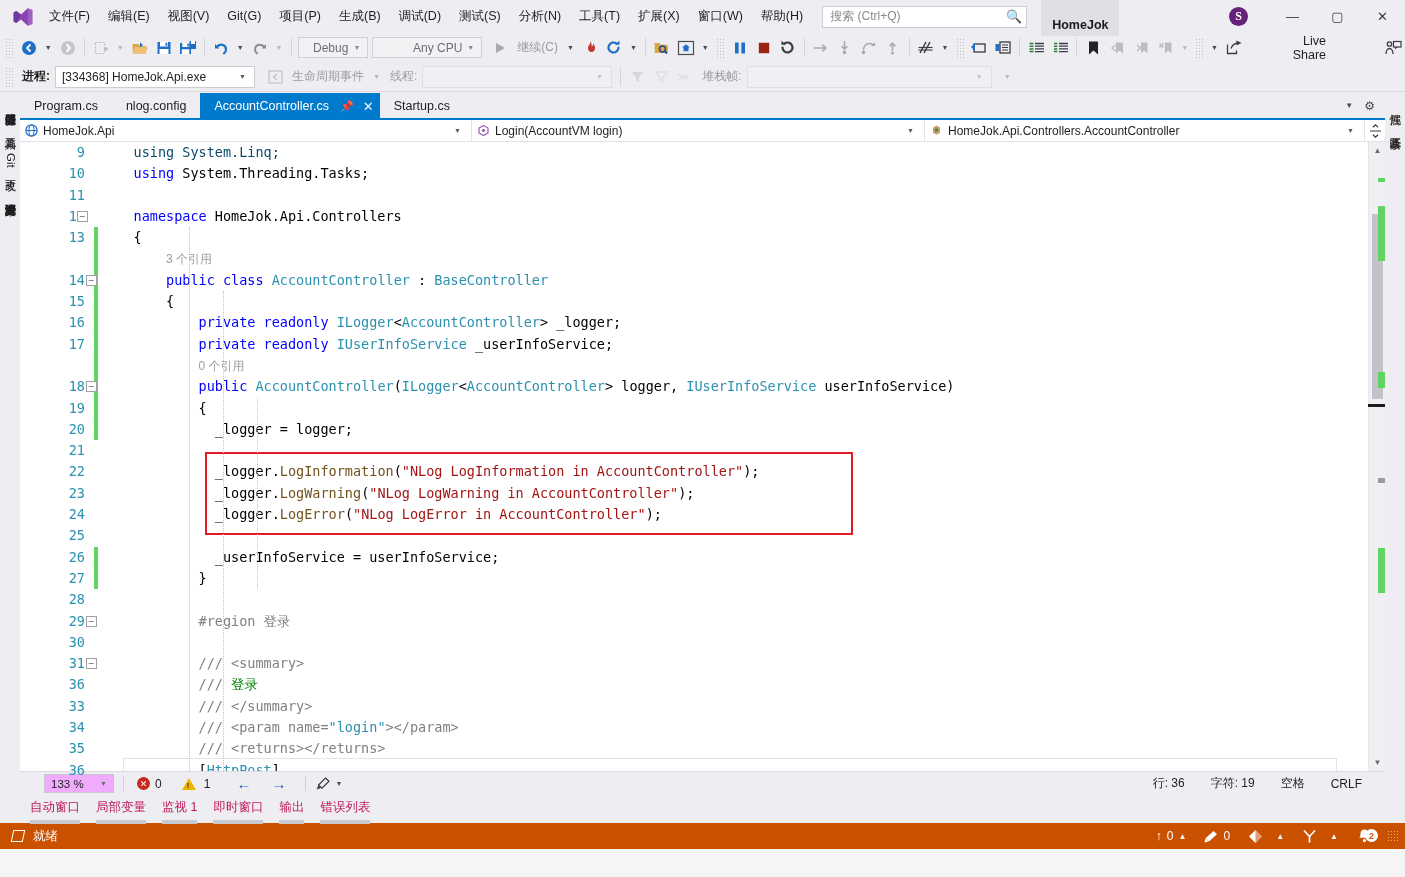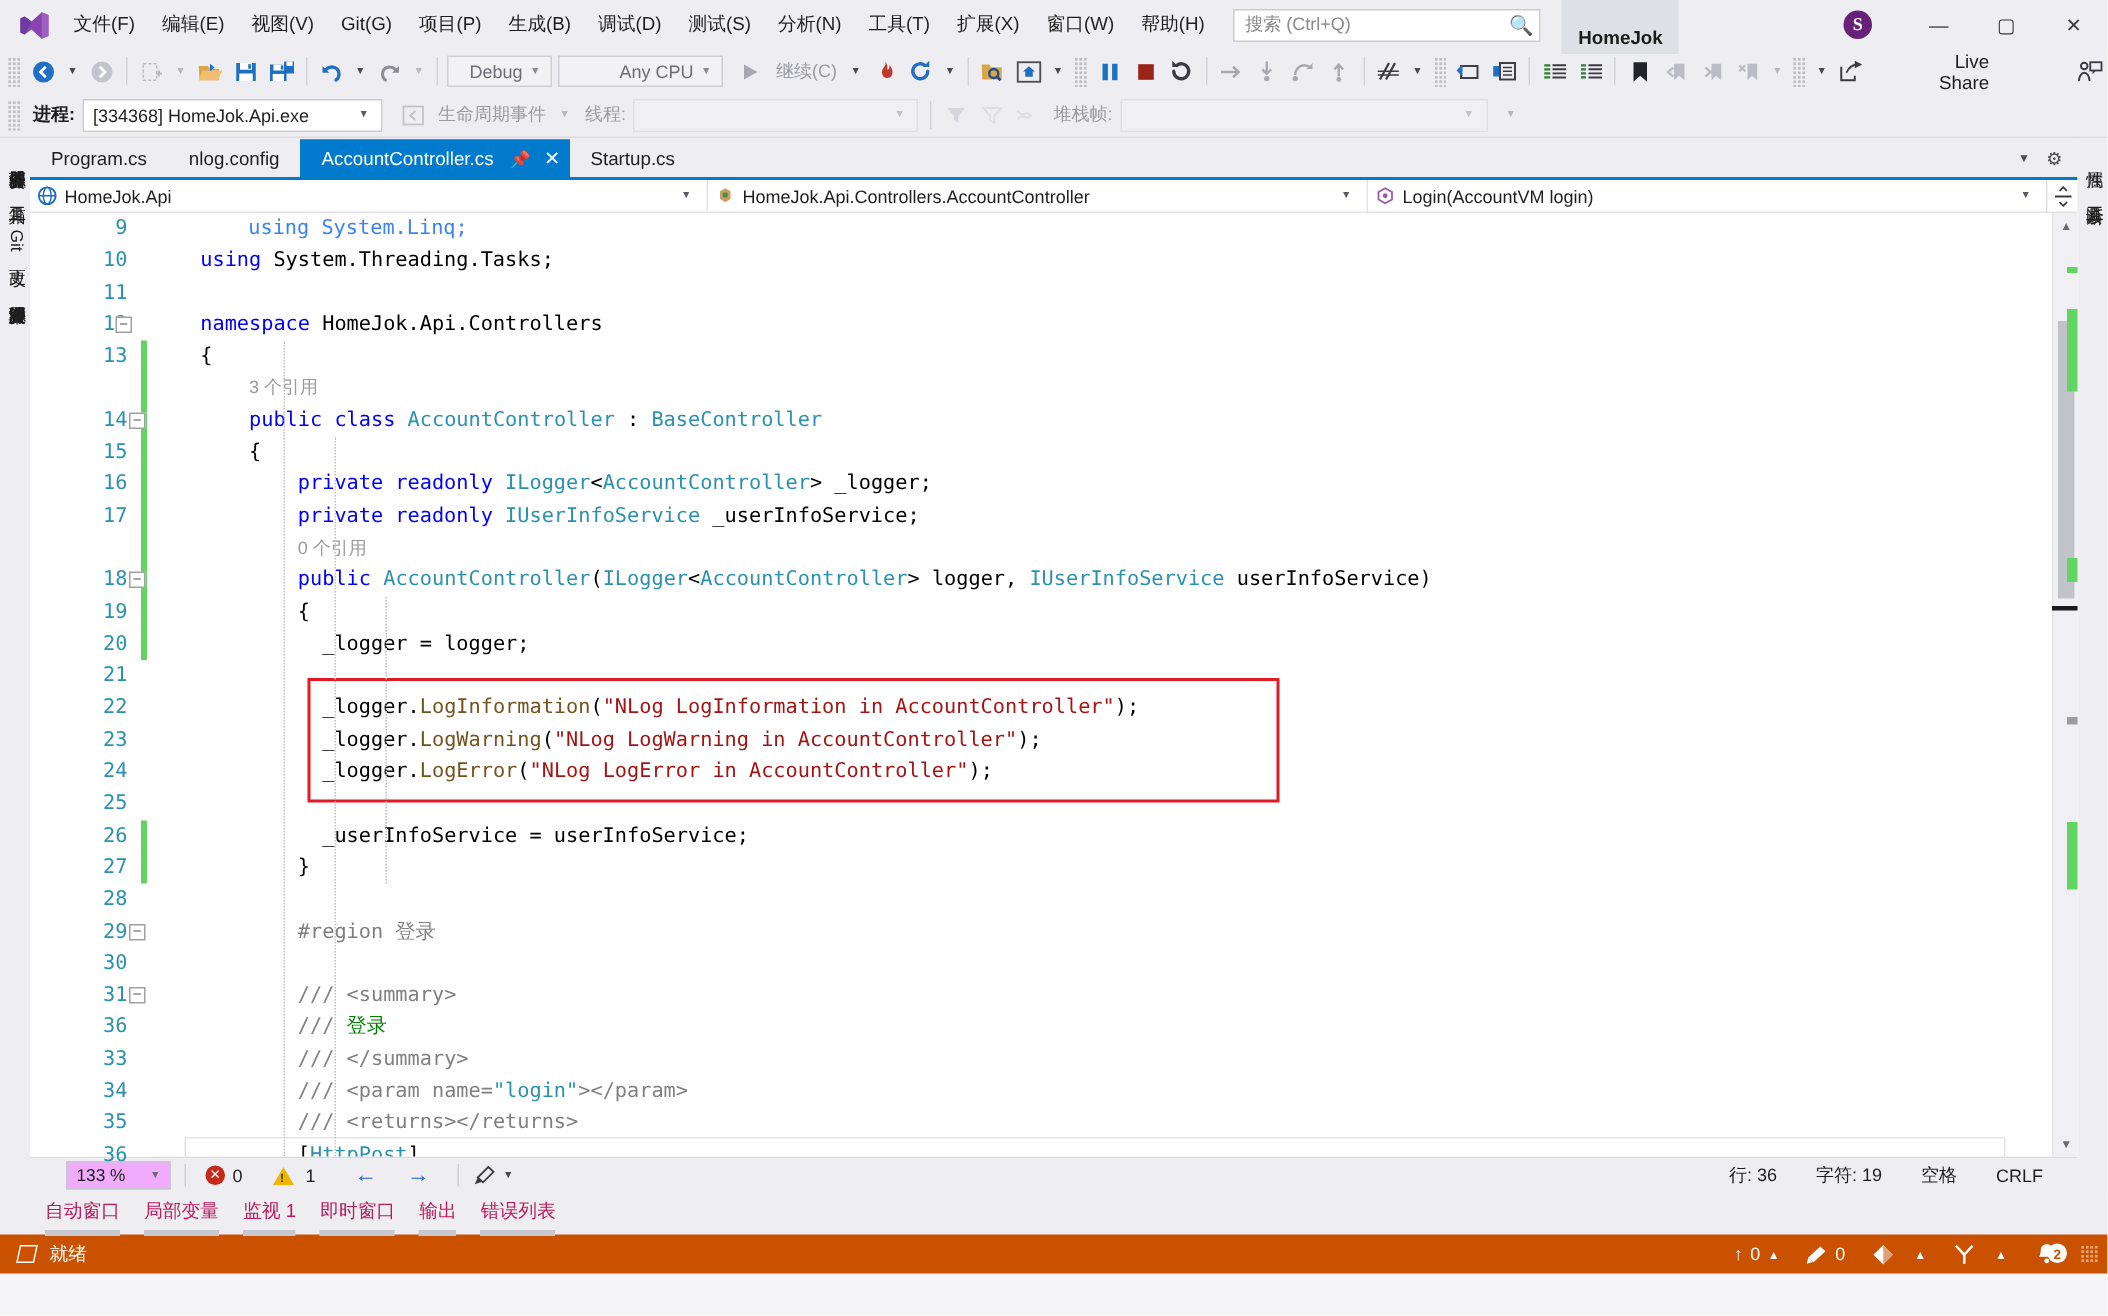--- a/index.html
+++ b/index.html
@@ -119,21 +119,21 @@
   .cl { height:21.3px; line-height:21.3px; white-space:pre; }
   .gl { height:21.3px; line-height:21.3px; }
   .kw   { color:#0000ff; }
   .typ  { color:#2b91af; }
   .str  { color:#a31515; }
   .cmt  { color:#008000; }
   .xdoc { color:#808080; }
   .xtag { color:#808080; }
   .pre  { color:#808080; }
   .plain{ color:#000; }
-  .dimcode { color:#3b82f6;margin-left:32px; }
+  .dimcode { color:#0c4a6e; }
   .mname{ color:#74531f; }
   .lens { color:#9b9b9b; font-size:12px; font-family:"Liberation Sans",sans-serif; }
   .fold {
     position:absolute; left:0; width:11px; height:11px; border:1px solid #a0a0a0;
     background:#fff; color:#5a5a5a; font-size:10px; line-height:9px; text-align:center;
     font-family:"Liberation Sans",sans-serif;
   }
   .vline { position:absolute; width:0; border-left:1px dotted #c0c0c0; }
   .gbar { position:absolute; left:0; width:4px; background:#62d462; }
   #redbox { position:absolute; border:2px solid #e01b24; pointer-events:none; }
@@ -568,38 +568,38 @@
         <span style="margin-right:5px">
           <svg width="13" height="13" viewBox="0 0 13 13">
               <circle cx="6.5" cy="6.5" r="5.6" fill="none" stroke="#1f6fc4" stroke-width="1.3"></circle>
               <ellipse cx="6.5" cy="6.5" rx="2.6" ry="5.6" fill="none" stroke="#1f6fc4" stroke-width="1"></ellipse>
               <path d="M1 6.5h11" stroke="#1f6fc4" stroke-width="1"></path>
             </svg>
         </span>
         <span class="v">HomeJok.Api</span>
         <span class="ar">▼</span>
       </div>
+      <div class="navcombo" style="flex:1">
+        <span style="margin-right:5px">
+          <svg width="13" height="13" viewBox="0 0 13 13">
+              <path d="M6.5 1.5 11 4v5L6.5 11.5 2 9V4z" fill="none" stroke="#9b59b6" stroke-width="1.2"></path>
+              <circle cx="6.5" cy="6.5" r="1.6" fill="#9b59b6"></circle>
+            </svg>
+        </span>
+        <span class="v">Login(AccountVM login)</span>
+        <span class="ar">▼</span>
+      </div>
       <div class="navcombo" style="width:440px">
         <span style="margin-right:5px">
           <svg width="13" height="13" viewBox="0 0 13 13">
               <path d="M3 3.5 6.5 1.5 10 3.5v5.2L6.5 10.8 3 8.7z" fill="#c8a063"></path>
               <circle cx="6.5" cy="6" r="1.8" fill="#4d8a4d"></circle>
             </svg>
         </span>
         <span class="v">HomeJok.Api.Controllers.AccountController</span>
-        <span class="ar">▼</span>
-      </div>
-      <div class="navcombo" style="flex:1">
-        <span style="margin-right:5px">
-          <svg width="13" height="13" viewBox="0 0 13 13">
-              <path d="M6.5 1.5 11 4v5L6.5 11.5 2 9V4z" fill="none" stroke="#9b59b6" stroke-width="1.2"></path>
-              <circle cx="6.5" cy="6.5" r="1.6" fill="#9b59b6"></circle>
-            </svg>
-        </span>
-        <span class="v">Login(AccountVM login)</span>
         <span class="ar">▼</span>
       </div>
       <div class="splitbtn">
         <svg width="13" height="14" viewBox="0 0 13 14">
             <path d="M1 7h11M4 3.2 6.5 0.8 9 3.2M4 10.8l2.5 2.4 2.5-2.4" stroke="#3b3b43" stroke-width="1.2" fill="none"></path>
           </svg>
       </div>
     </div>
 
     <div id="editor-wrap">

